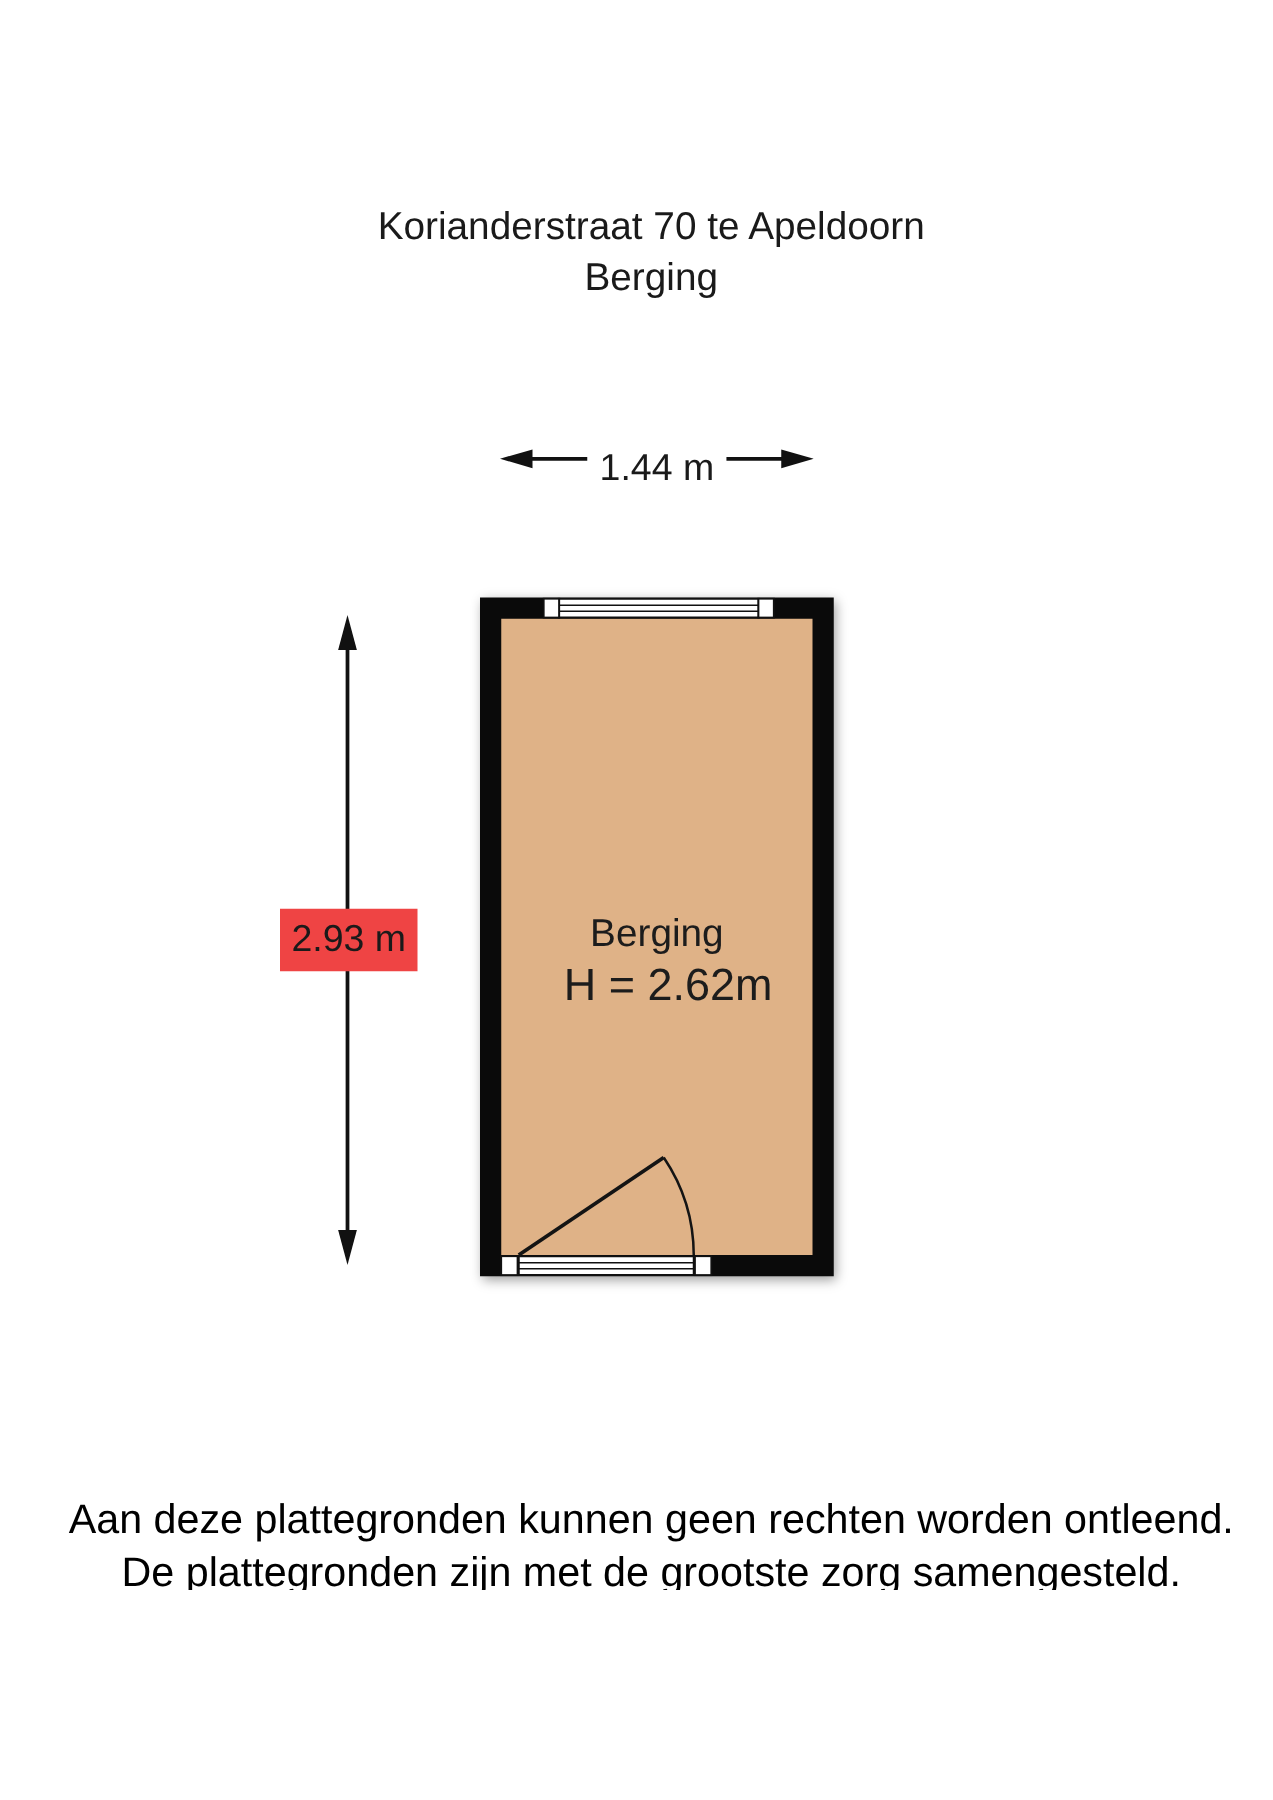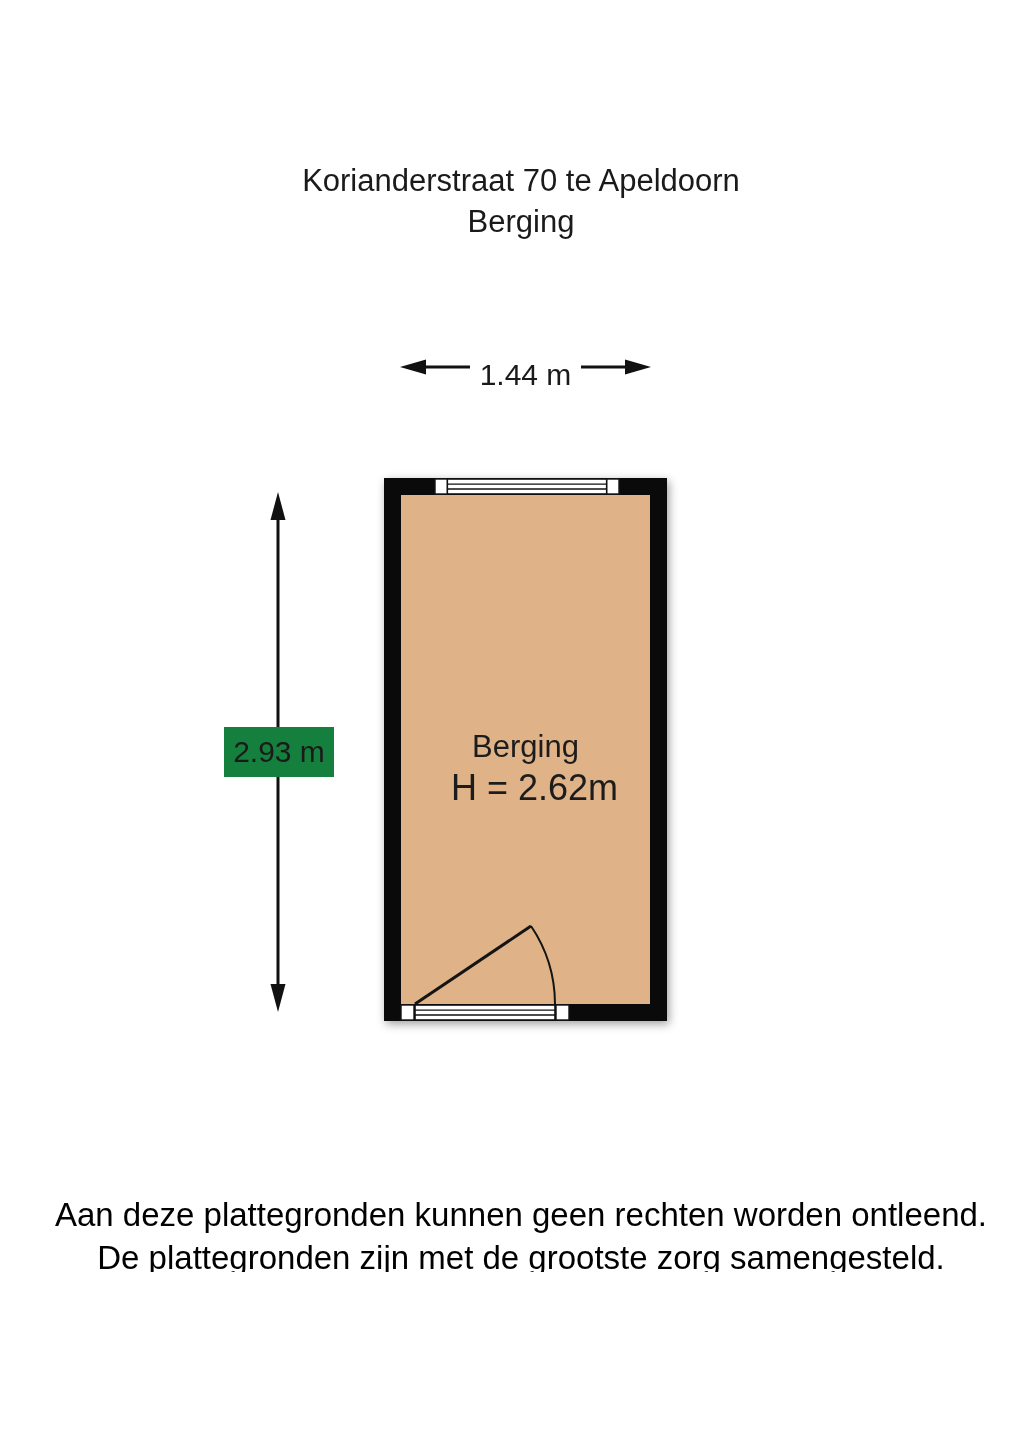--- a/index.html
+++ b/index.html
@@ -62,21 +62,21 @@
     display: block;
   }
   .v-dim .dim-label {
     position: absolute;
     top: 50%;
     left: 0;
     width: 100%;
     transform: translateY(-50%);
     text-align: center;
     font-size: 30px;
-    background: #15803d;
+    background: #ef4444;
     padding: 8px 0;
     white-space: nowrap;
   }
 
   
   .plan {
     position: absolute;
     left: 372px;
     top: 478px;
     width: 283px;

